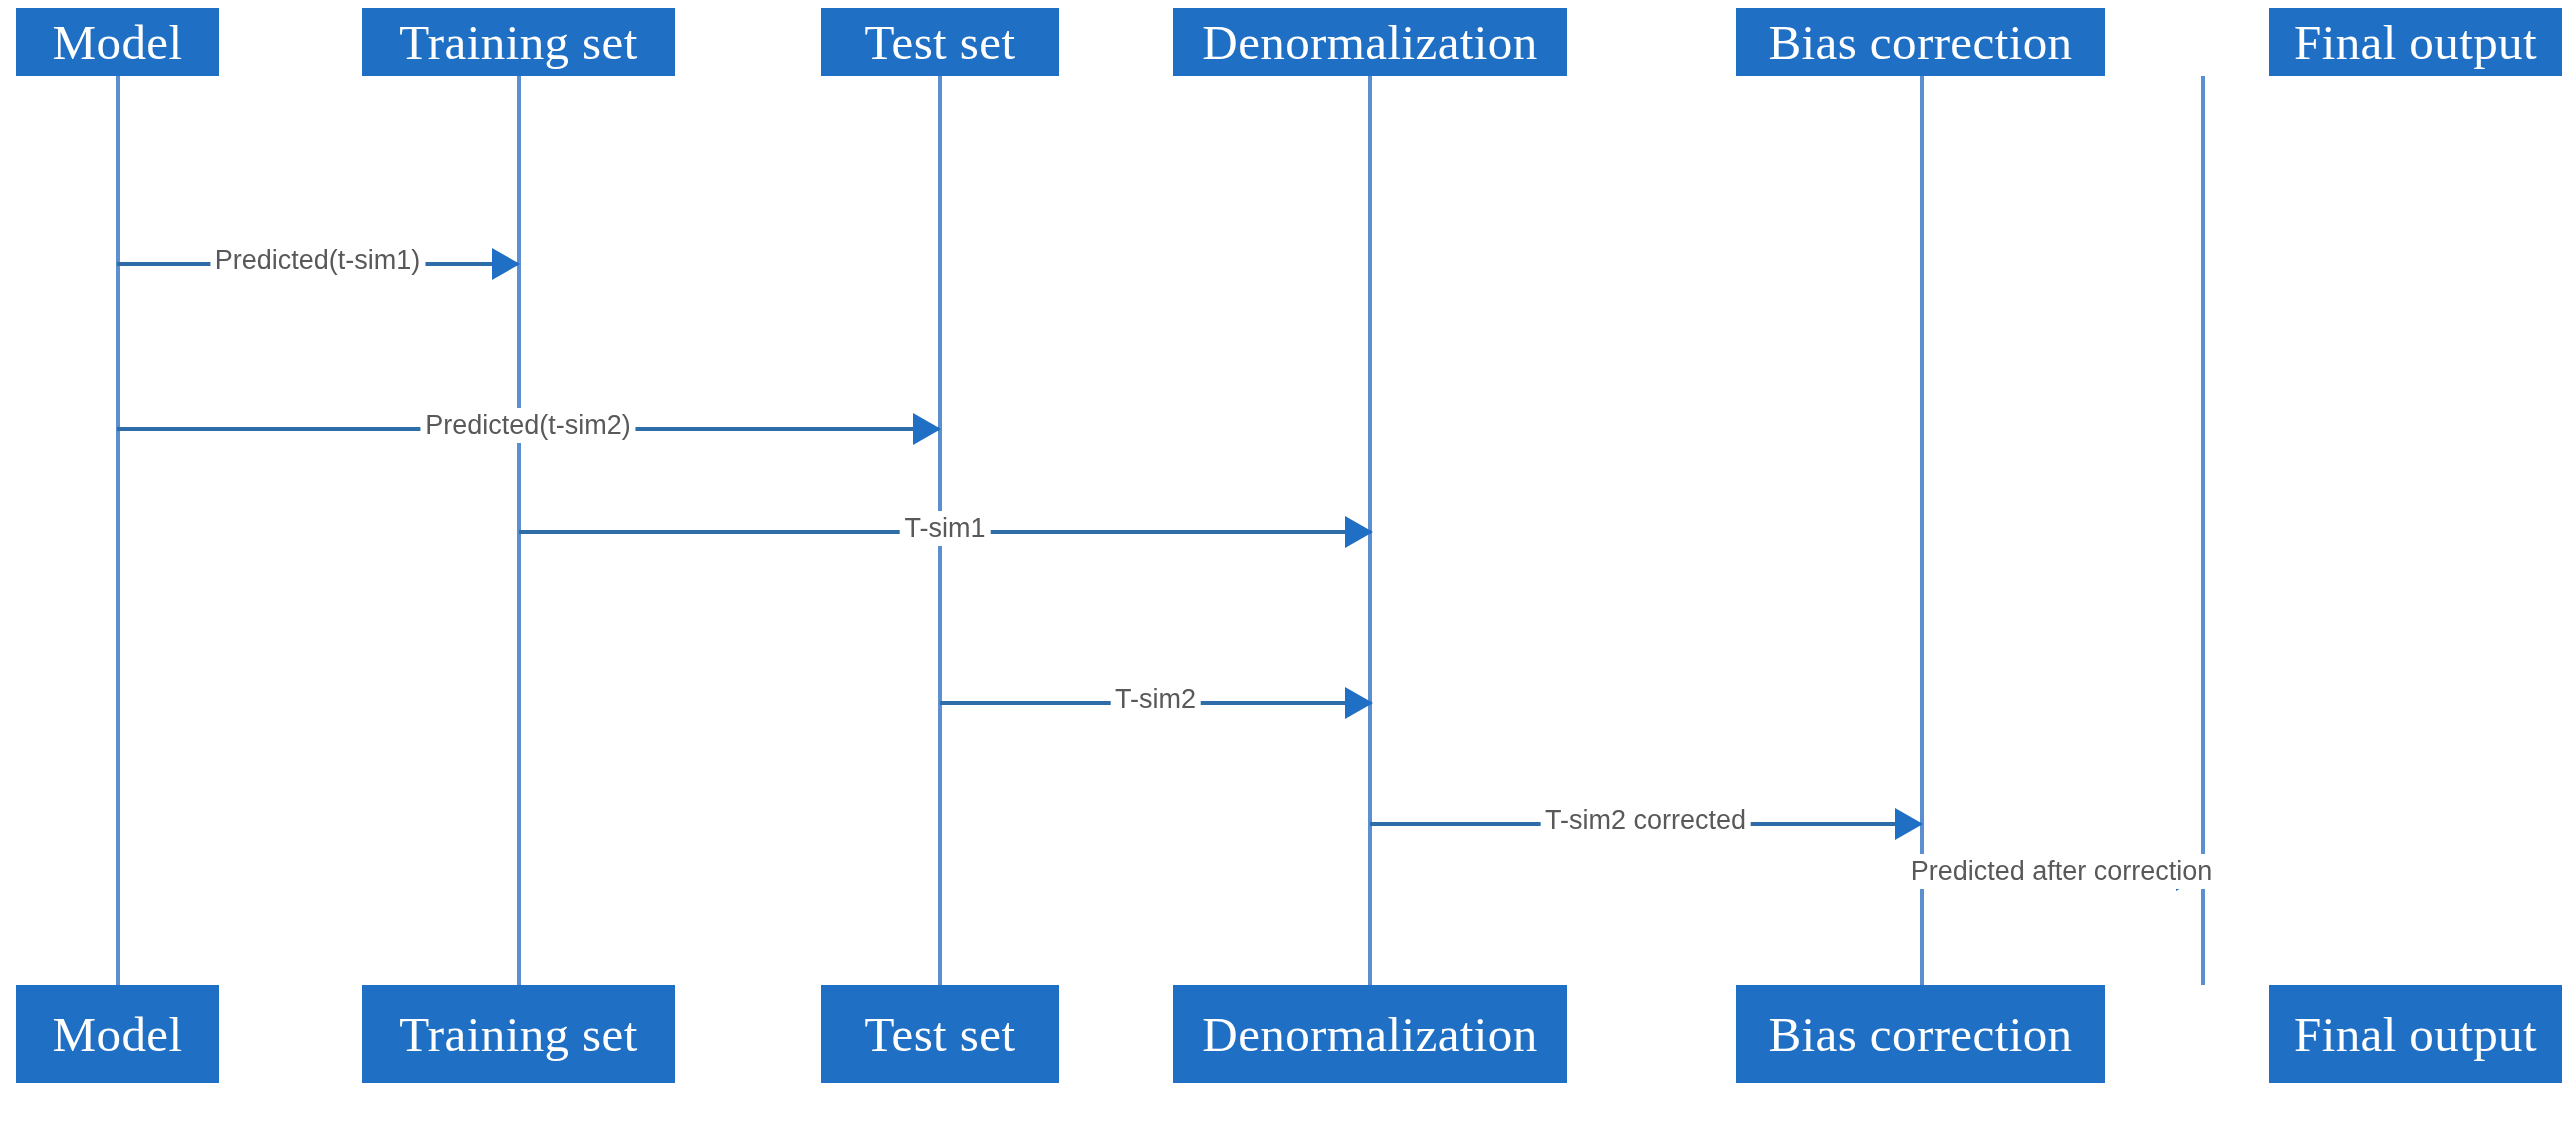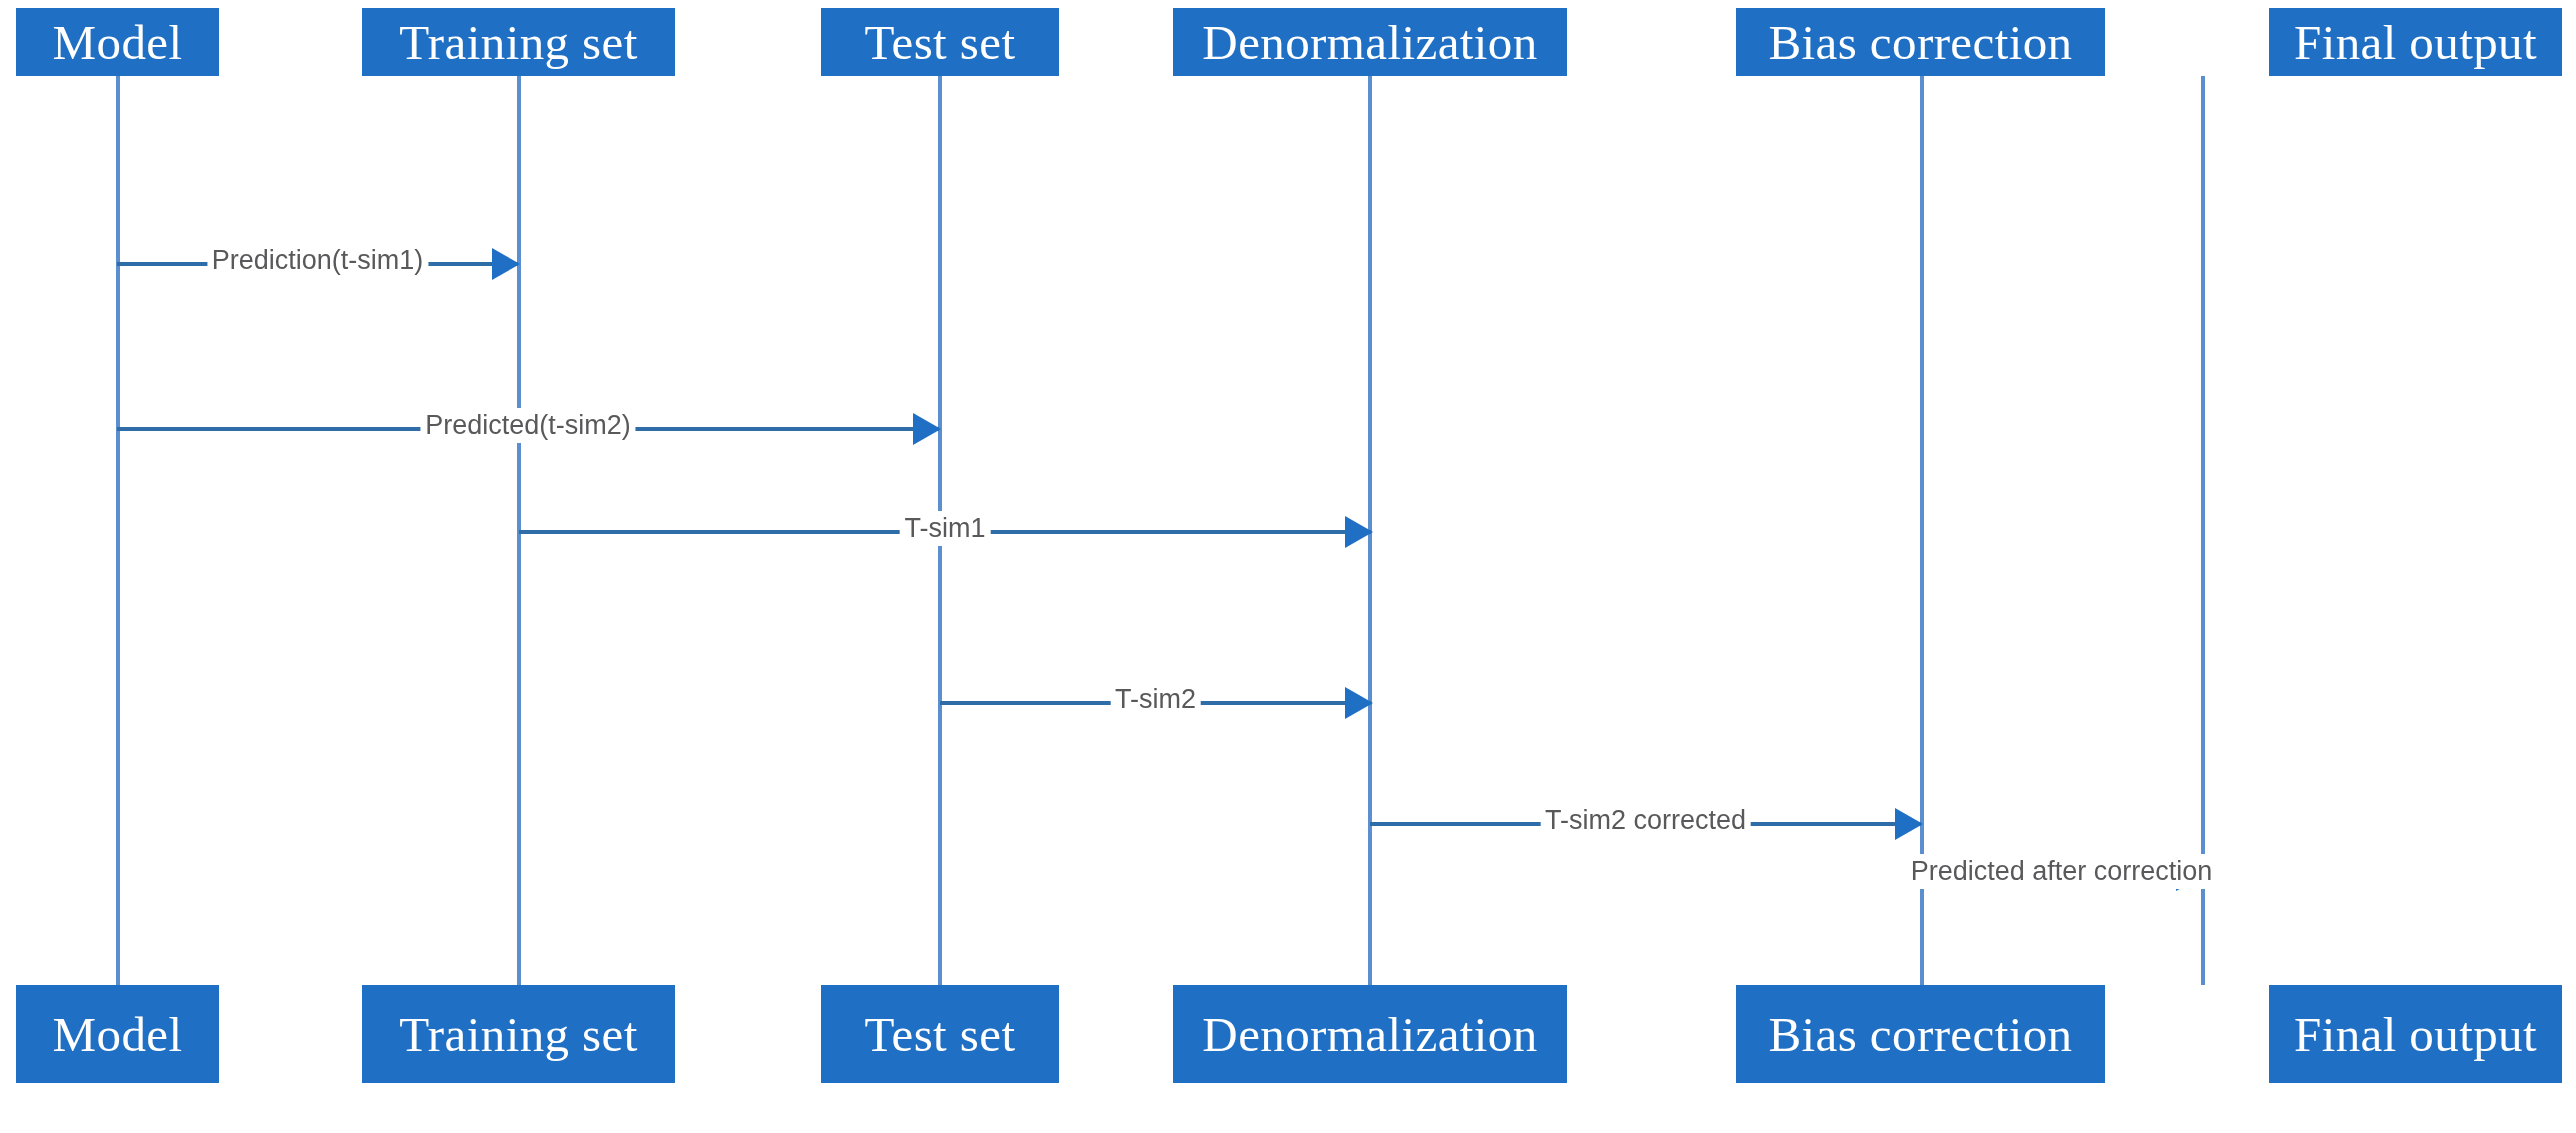--- a/index.html
+++ b/index.html
@@ -113,21 +113,21 @@
         <span>Bias correction</span>
       </div>
       <div class="participant-box top" style="left: 2269px; width: 293px; top: 8px; height: 68px;">
         <span>Final output</span>
       </div>
     </div>
   <div id="message-layer">
       <div class="message" style="left: 117px; width: 401px; top: 246px;">
         <div class="msg-line"></div>
         <div class="msg-head"></div>
-        <div class="msg-label">Prediction(t-sim1)</div>
+        <div class="msg-label">Predicted(t-sim1)</div>
       </div>
       <div class="message" style="left: 117px; width: 822px; top: 411px;">
         <div class="msg-line"></div>
         <div class="msg-head"></div>
         <div class="msg-label">Predicted(t-sim2)</div>
       </div>
       <div class="message" style="left: 519px; width: 852px; top: 514px;">
         <div class="msg-line"></div>
         <div class="msg-head"></div>
         <div class="msg-label">T-sim1</div>

